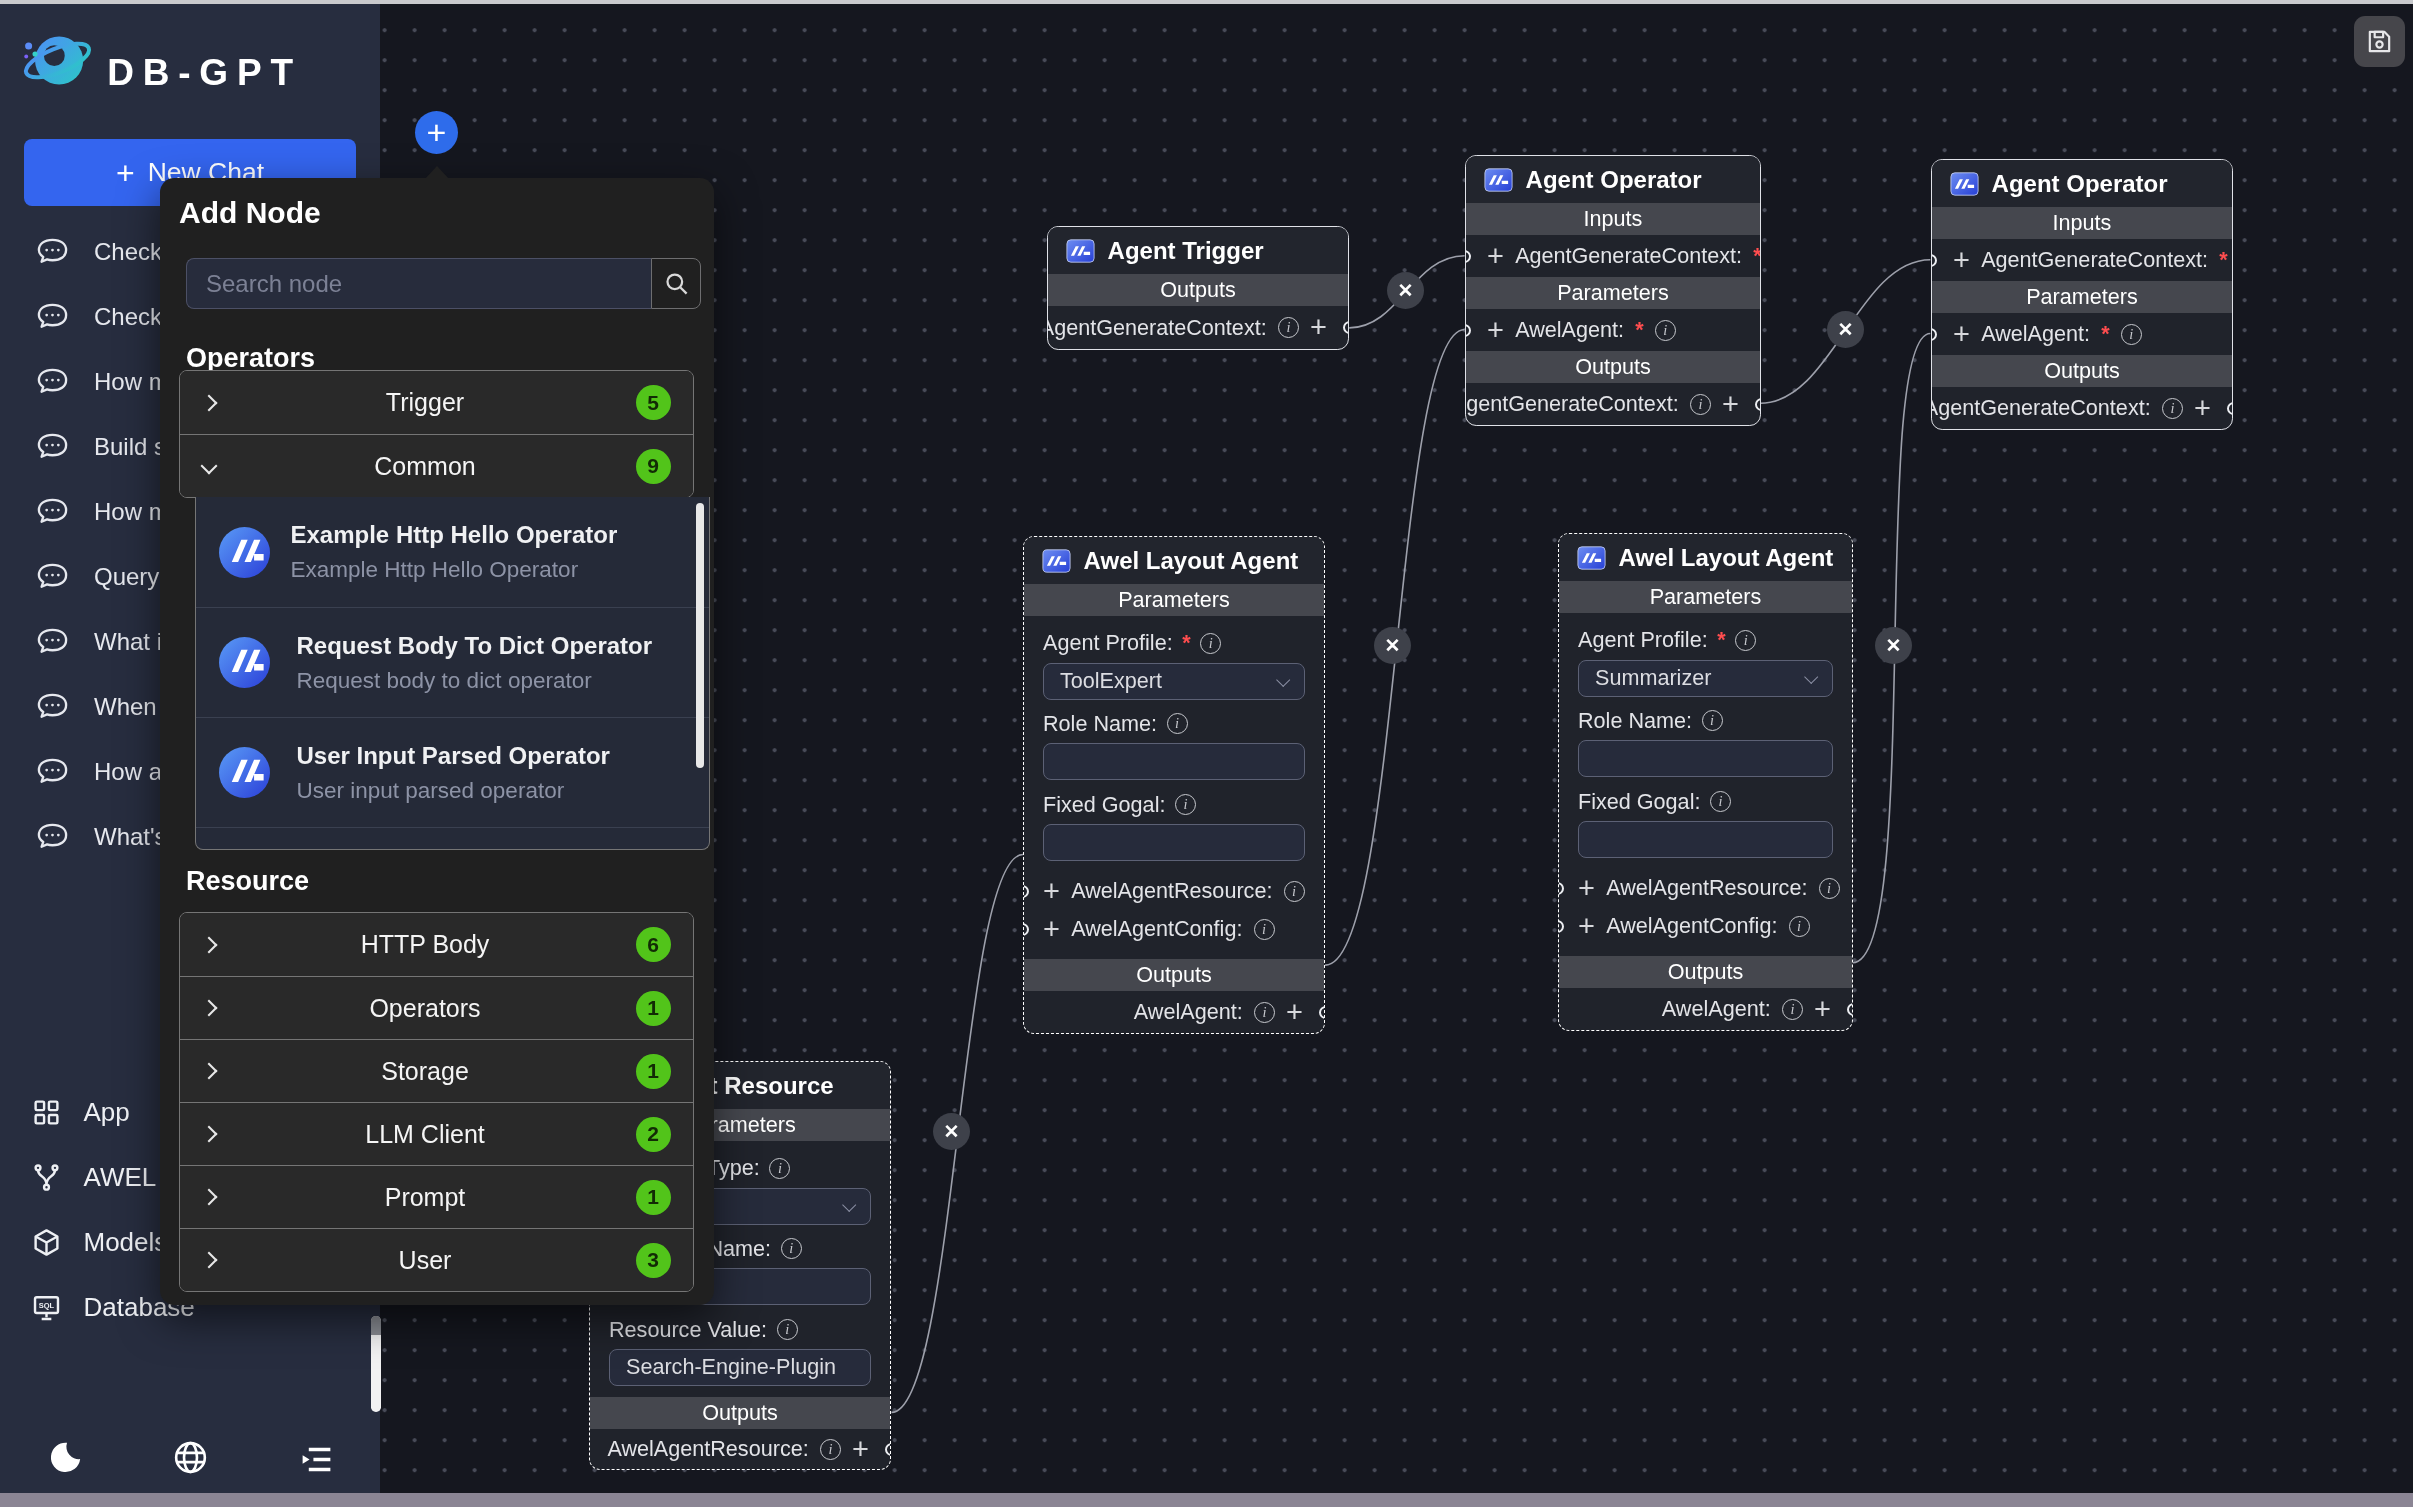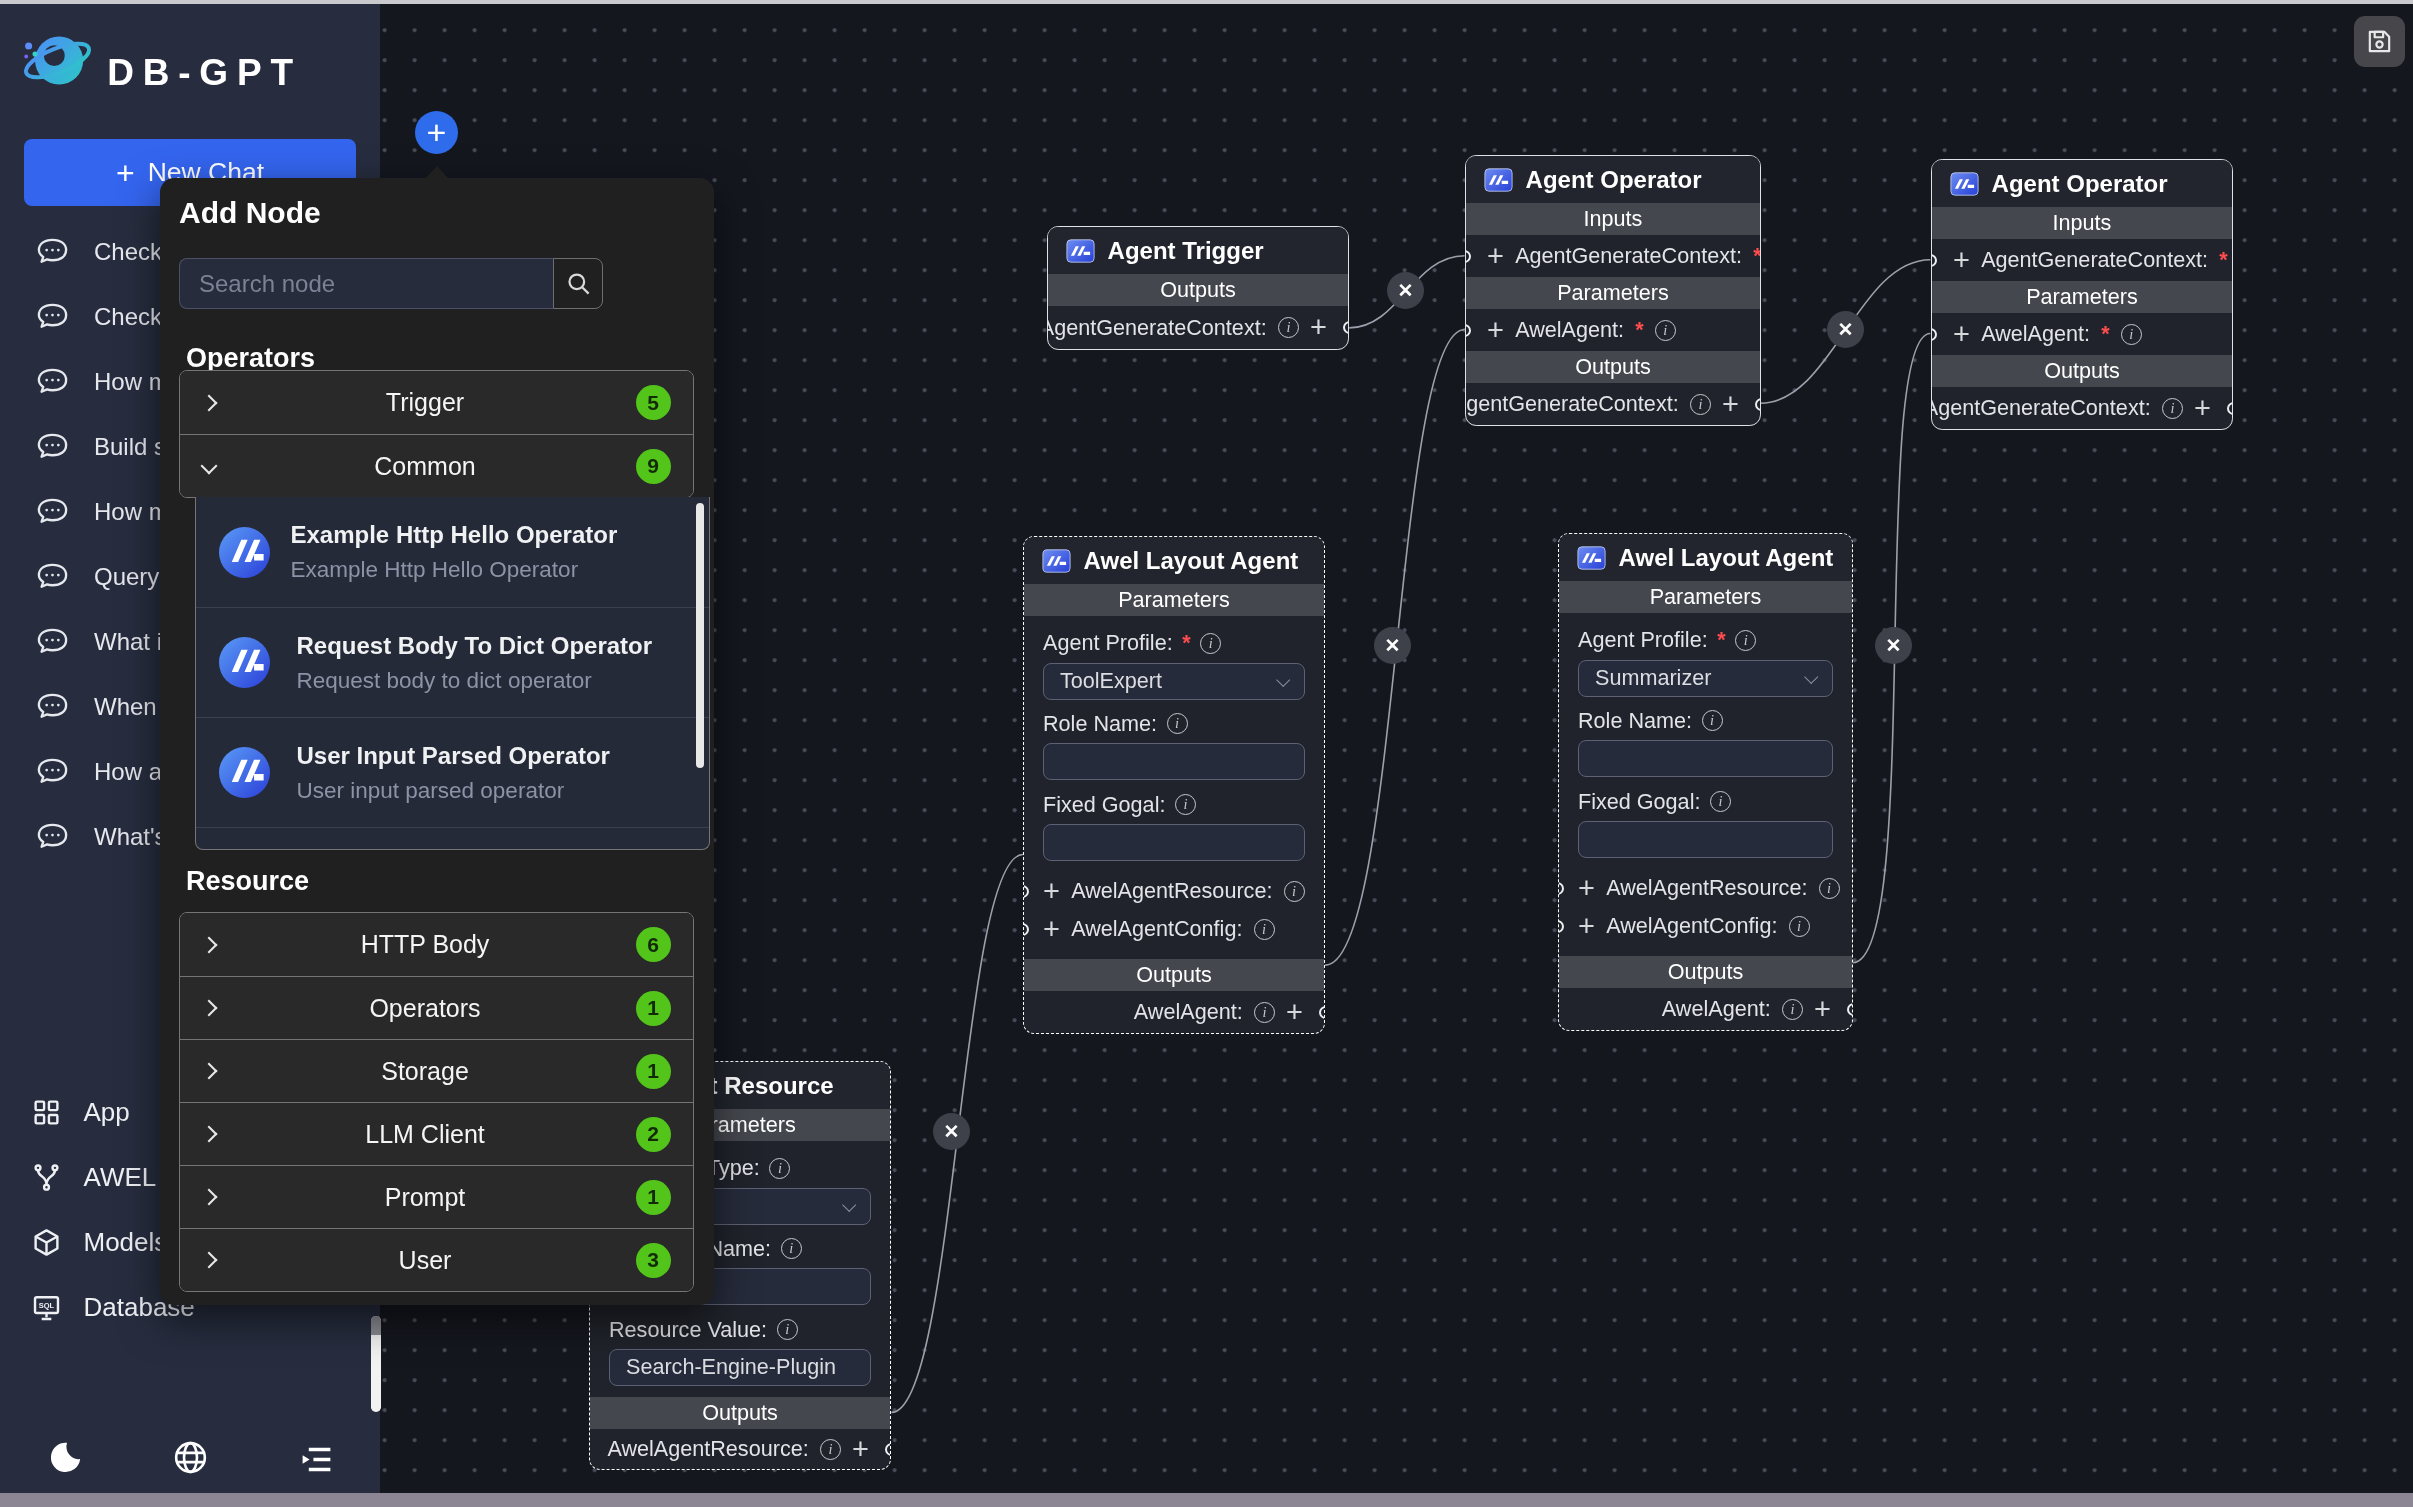--- a/index.html
+++ b/index.html
@@ -79,21 +79,21 @@
     color:#fff; display:flex; align-items:center; justify-content:center; font-size:34px;
     font-weight:300; z-index:25; cursor:pointer; }
 
   
   #panel { left:160px; top:178px; width:554px; height:1127px; background:#202020; border-radius:14.4px;
     z-index:20; box-shadow:0 14.4px 40px rgba(0,0,0,.55); }
   #panel-arrow { position:absolute; left:265px; top:-12px; width:0; height:0;
     border-left:12px solid transparent; border-right:12px solid transparent;
     border-bottom:13px solid #202020; }
   #panel-title { position:absolute; left:19px; top:17.6px; font-size:30px; font-weight:700; color:#fff; }
-  #search-wrap { position:absolute; left:19px; top:80px; width:424px; height:51px; display:flex; }
+  #search-wrap { position:absolute; left:26px; top:80px; width:515px; height:51px; display:flex; }
   #search-input { flex:1; height:51px; background:#272c3c; border:1.6px solid #4c5066;
     border-right:none; border-radius:8px 0 0 8px; padding:0 19px; font-size:24px; color:#cfd2dc;
     outline:none; font-family:"Liberation Sans", sans-serif; }
   #search-input::placeholder { color:#7c8195; }
   #search-btn { width:50px; height:51px; border:1.6px solid #6e6e70; border-radius:0 8px 8px 0;
     background:transparent; display:flex; align-items:center; justify-content:center; cursor:pointer; }
   .panel-h { position:absolute; left:26px; font-size:27px; font-weight:700; color:#fff; }
   .collapse { position:absolute; left:19px; width:515px; border:1.6px solid #757575; border-radius:8px;
     overflow:hidden;text-align:center; }
   .c-row { height:63px; display:flex; align-items:center; padding:0 22.5px; gap:21px;

